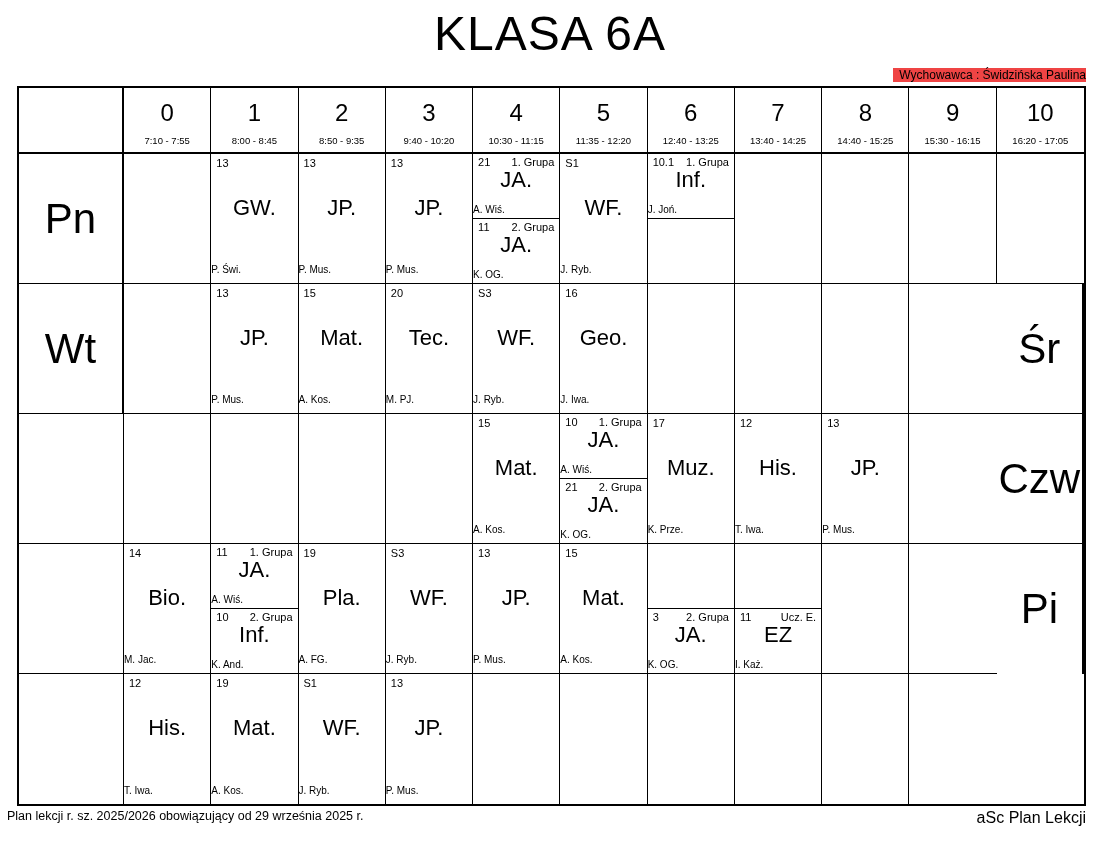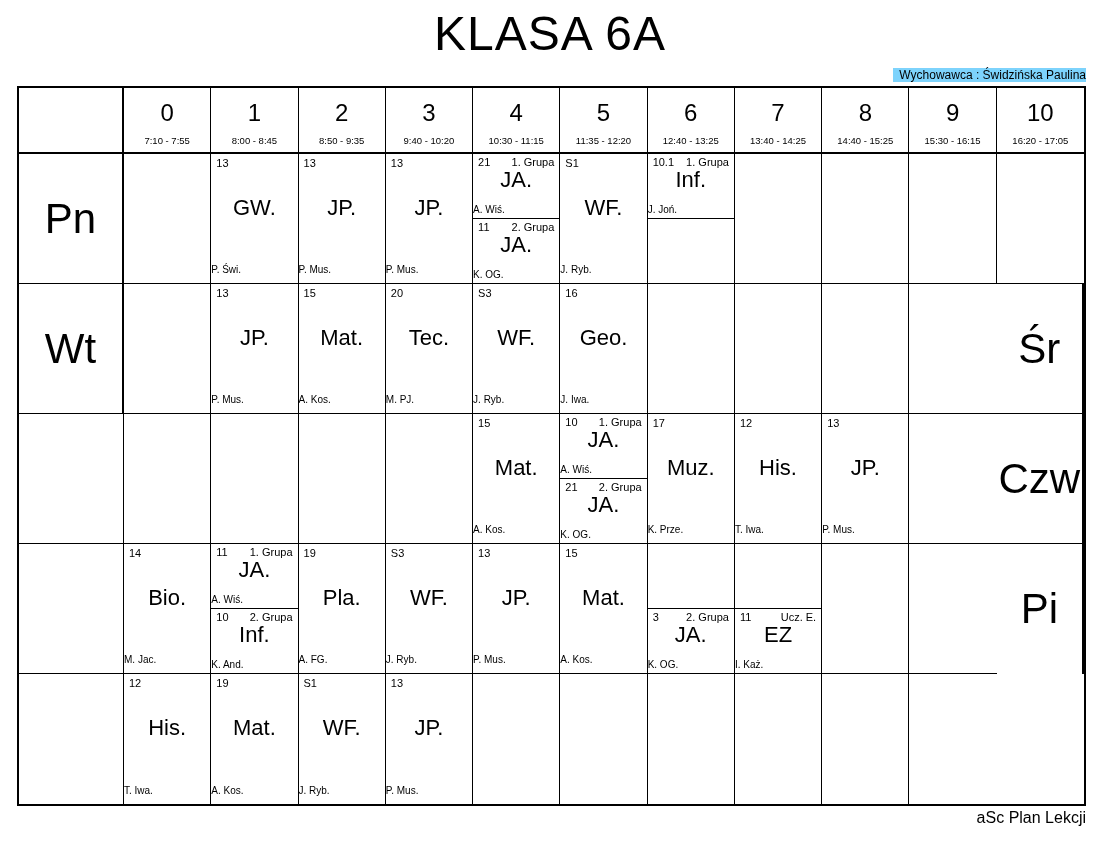--- a/index.html
+++ b/index.html
@@ -3,21 +3,21 @@
 <meta charset="utf-8">
 <style>
   * { margin:0; padding:0; box-sizing:border-box; }
   html,body { background:#fff; }
   body { font-family:"Liberation Sans", sans-serif; color:#000; }
   .page { position:relative; width:1100px; height:850px; background:#fff; overflow:hidden; }
 
   .title { position:absolute; top:6px; left:0; width:100%; text-align:center;
            font-size:48px; line-height:56px; letter-spacing:1px; }
   .school { position:absolute; top:68px; left:0; width:100%; text-align:center; font-size:12px; }
-  .tutor  { position:absolute; top:68px; right:14px; font-size:12px; background:#7dd3fc; padding-left:6px; }
+  .tutor  { position:absolute; top:68px; right:14px; font-size:12px; background:#ef4444; padding-left:6px; }
 
   .grid { position:absolute; left:17px; top:86px; width:1069px; height:720px;
           border:2px solid #000; display:grid;
           grid-template-columns:105px repeat(11, 1fr);
           grid-template-rows:66px repeat(5, 1fr); background:#fff; }
   .cell { position:relative; background:#fff; }
 
   .pnum  { position:absolute; top:11px; left:0; width:100%; text-align:center; font-size:24px; }
   .ptime { position:absolute; bottom:6px; left:0; width:100%; text-align:center; font-size:9.5px; }
 
@@ -314,14 +314,15 @@
         <div class="teacher">P. Mus.</div>
       </div>
       <div class="cell" style="border-right: 1px solid rgb(0, 0, 0); border-bottom: none;"></div>
       <div class="cell" style="border-right: 1px solid rgb(0, 0, 0); border-bottom: none;"></div>
       <div class="cell" style="border-right: 1px solid rgb(0, 0, 0); border-bottom: none;"></div>
       <div class="cell" style="border-right: 1px solid rgb(0, 0, 0); border-bottom: none;"></div>
       <div class="cell" style="border-right: 1px solid rgb(0, 0, 0); border-bottom: none;"></div>
       <div class="cell" style="border-right: none; border-bottom: none;"></div>
     </div>
 
+  <div class="footer-left">Plan lekcji r. sz. 2025/2026 obowiązujący od 29 września 2025 r.</div>
   <div class="footer-right">aSc Plan Lekcji</div>
 </div>
 
 </body></html>

